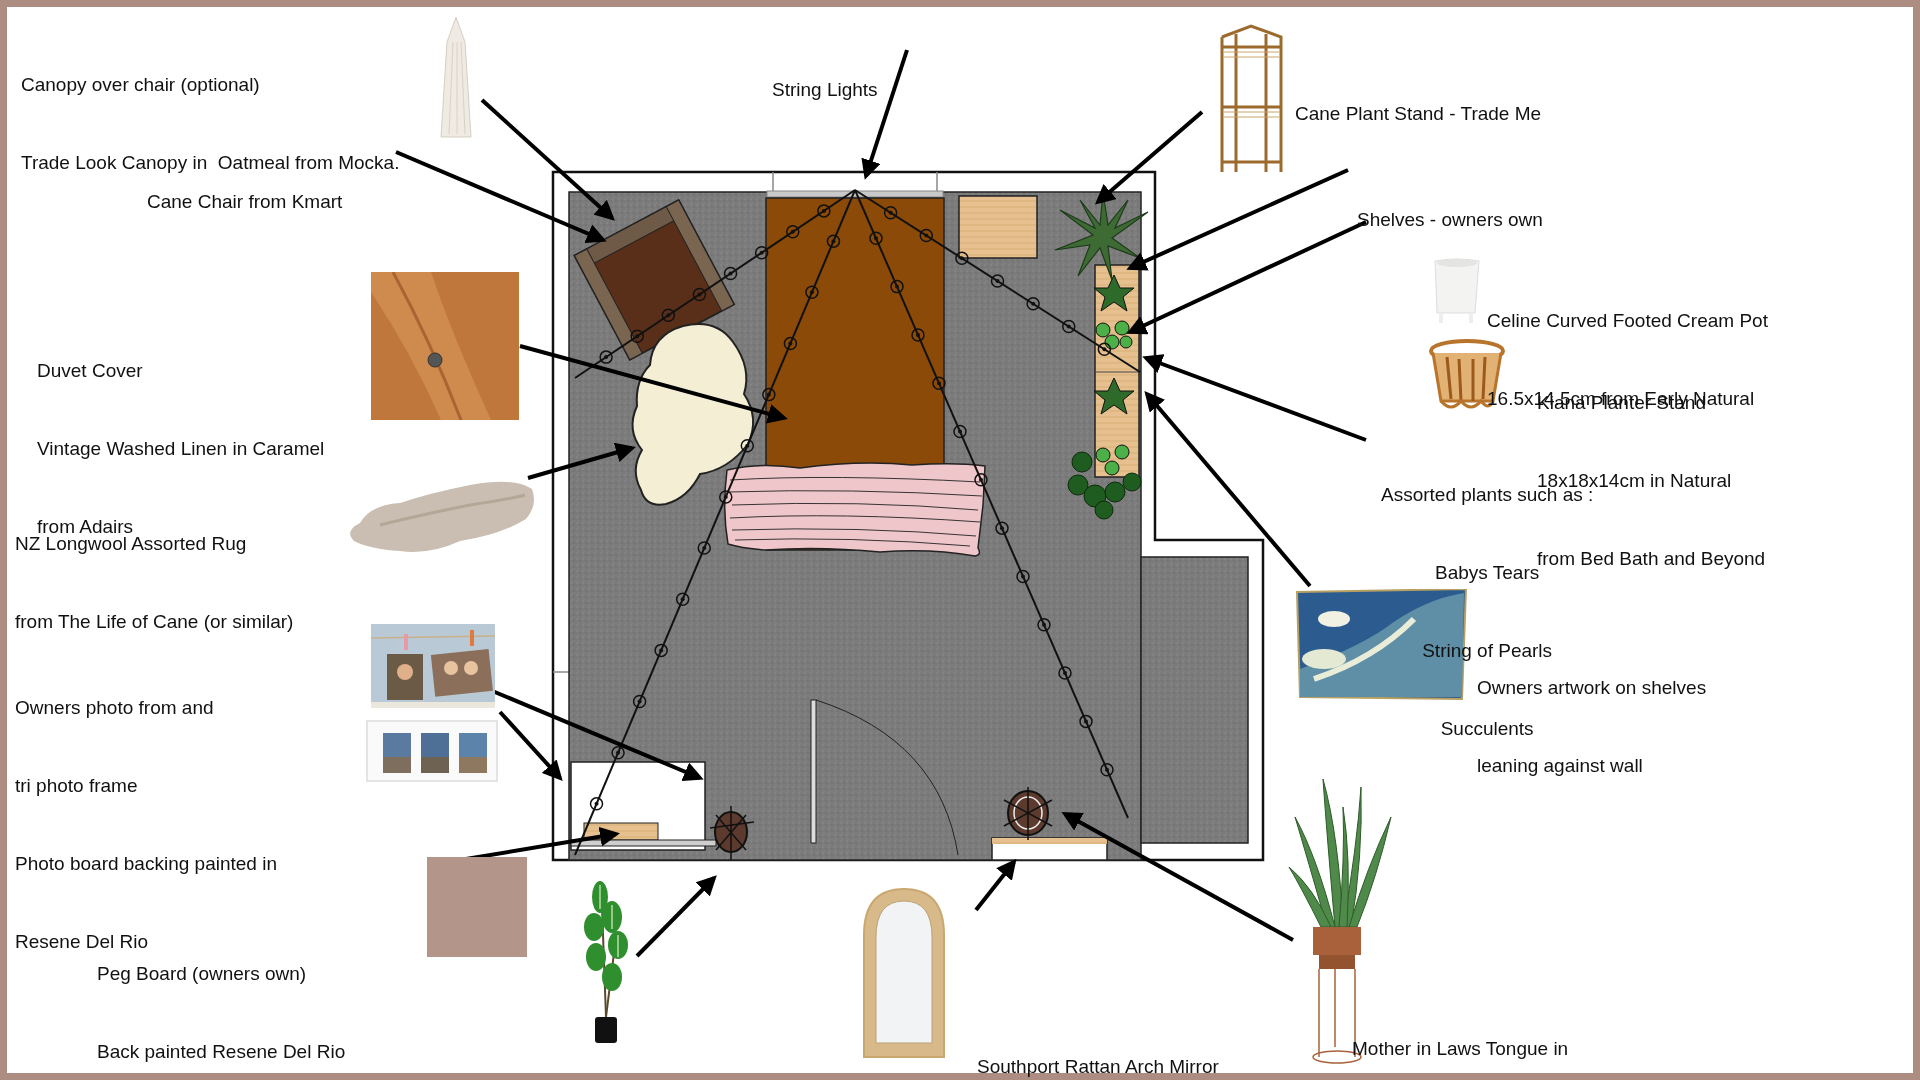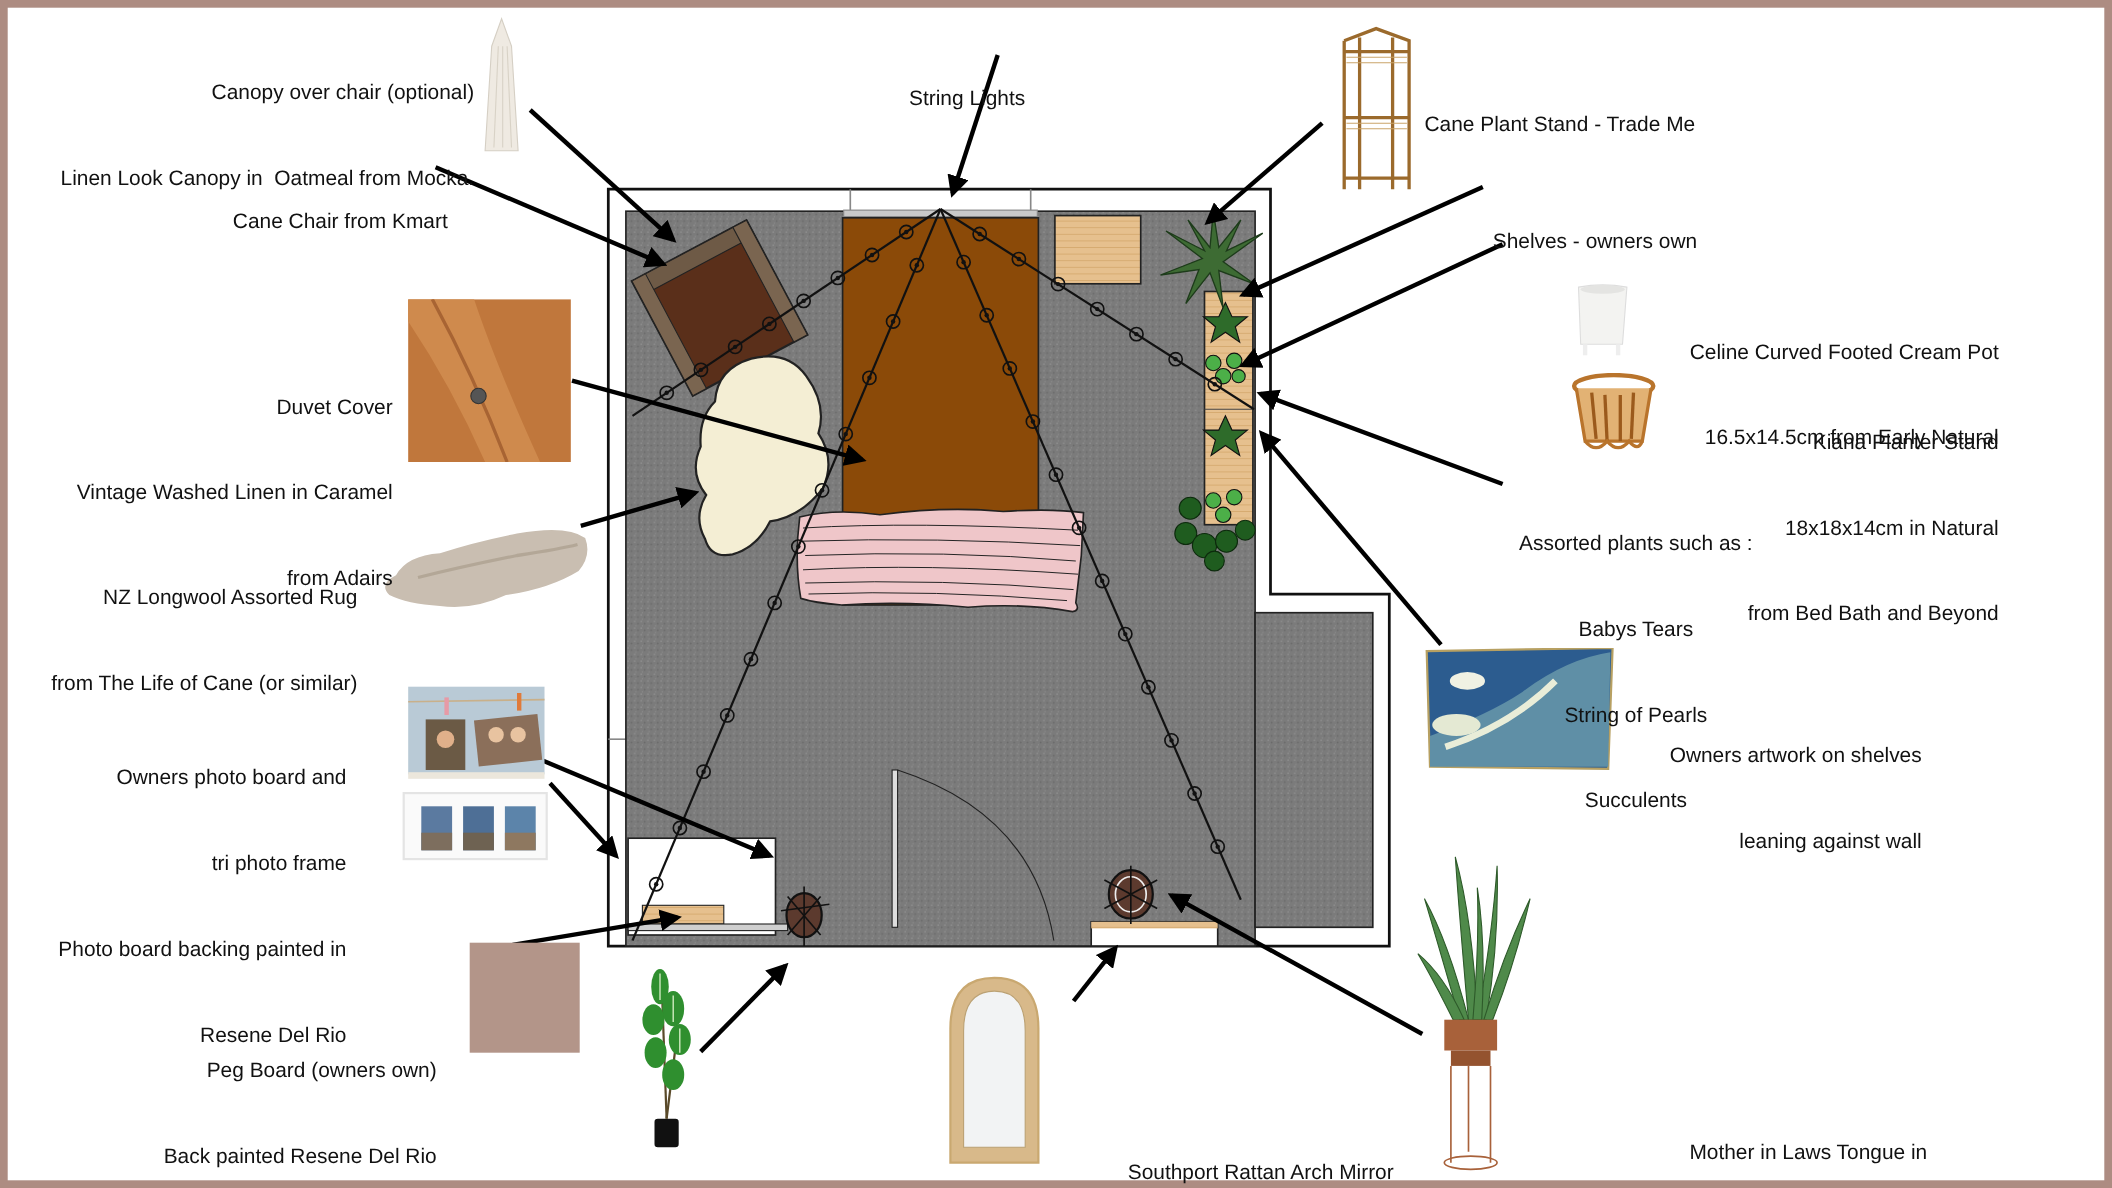--- a/index.html
+++ b/index.html
@@ -8,21 +8,21 @@
     background: #ad8c82;
     font-family: "Liberation Sans", "DejaVu Sans", sans-serif;
     position: relative;
   }
   .board {
     position: absolute; left: 7px; top: 7px; width: 1906px; height: 1066px;
     background: #ffffff;
   }
   .label {
     position: absolute; font-size: 19px; line-height: 26px; color: #111;
-    white-space: pre; text-align: right;
+    white-space: pre; text-align: left;
   }
   .label.left { text-align: center; }
   .label span { display: block; }
   svg.plan { position: absolute; left: 0; top: 0; }
   .thumb { position: absolute; }
 </style>
 </head>
 <body>
 
 <div class="board">
@@ -380,21 +380,21 @@
     <g stroke="#a8613a" stroke-width="1.5">
         <line x1="32" y1="192" x2="32" y2="280"></line>
         <line x1="68" y1="192" x2="68" y2="280"></line>
         <line x1="48" y1="192" x2="48" y2="270"></line>
       </g>
     <ellipse cx="50" cy="280" rx="24" ry="6" fill="none" stroke="#a8613a" stroke-width="1.5"></ellipse>
   </svg>
 
   <div class="label" style="left:14px;top:13px;width:410px">
     <span>Canopy over chair (optional)</span>
-    <span>Linen Look Canopy in  Oatmeal from Mocka.</span>
+    <span>Trade Look Canopy in  Oatmeal from Mocka.</span>
   </div>
   <div class="label" style="left:140px;top:130px;width:260px">
     <span>Cane Chair from Kmart</span>
   </div>
   <div class="label" style="left:765px;top:18px;width:160px">
     <span>String Lights</span>
   </div>
   <div class="label left" style="left:1288px;top:42px">
     <span>Cane Plant Stand - Trade Me</span>
   </div>
@@ -419,21 +419,21 @@
   <div class="label" style="left:30px;top:299px;width:320px">
     <span>Duvet Cover</span>
     <span>Vintage Washed Linen in Caramel</span>
     <span>from Adairs</span>
   </div>
   <div class="label" style="left:8px;top:472px;width:310px">
     <span>NZ Longwool Assorted Rug</span>
     <span>from The Life of Cane (or similar)</span>
   </div>
   <div class="label" style="left:8px;top:636px;width:300px">
-    <span>Owners photo board and</span>
+    <span>Owners photo from and</span>
     <span>tri photo frame</span>
     <span>Photo board backing painted in</span>
     <span>Resene Del Rio</span>
   </div>
   <div class="label" style="left:1470px;top:616px;width:270px">
     <span>Owners artwork on shelves</span>
     <span>leaning against wall</span>
   </div>
   <div class="label" style="left:90px;top:902px;width:300px">
     <span>Peg Board (owners own)</span>

